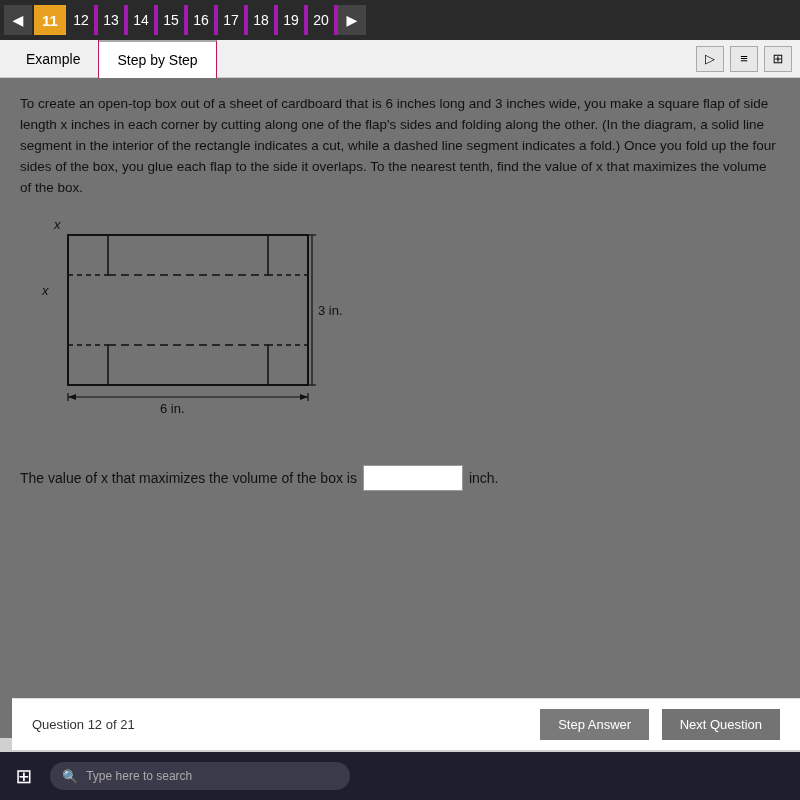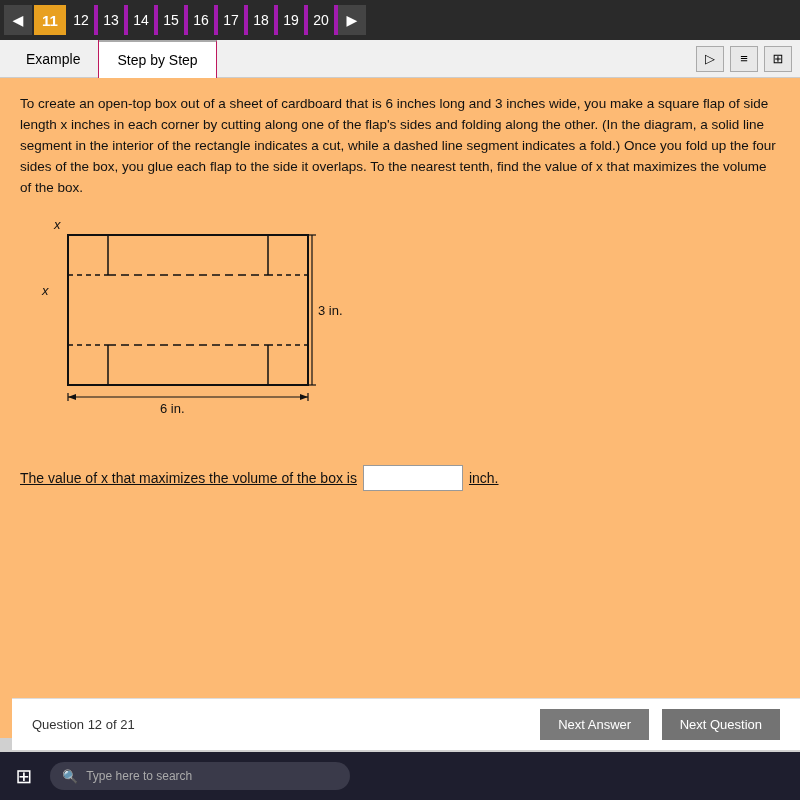--- a/index.html
+++ b/index.html
@@ -100,21 +100,21 @@
       background: #e8e8e8;
       cursor: pointer;
       display: flex;
       align-items: center;
       justify-content: center;
       font-size: 13px;
     }
 
     
     .main-content {
-      background: #fdba74;
+      background: #737373;
       padding: 16px 20px;
       min-height: 660px;
     }
 
     .problem-text {
       font-size: 13.5px;
       line-height: 1.55;
       margin-bottom: 16px;
       color: #111;
     }
@@ -134,21 +134,20 @@
     }
 
     
     .answer-line {
       margin-top: 16px;
       font-size: 14px;
       color: #111;
       display: flex;
       align-items: center;
       gap: 6px;
-      text-decoration: underline;
     }
     .answer-input {
       width: 100px;
       height: 26px;
       border: 1px solid #999;
       background: #fff;
       padding: 2px 4px;
       font-size: 13px;
     }
 
@@ -304,21 +303,21 @@
   <div class="answer-line">
     <span>The value of x that maximizes the volume of the box is</span>
     <input class="answer-input" type="text" placeholder="" style="">
     <span>inch.</span>
   </div>
 </div>
 
 <div class="bottom-bar">
   <span class="question-count">Question 12 of 21</span>
   <div>
-    <button class="btn-check">Next Answer</button>
+    <button class="btn-check">Step Answer</button>
     <button class="btn-next">Next Question</button>
   </div>
 </div>
 
 <div class="taskbar">
   <div class="taskbar-start">
     <span style="color:white;font-size:20px;">⊞</span>
   </div>
   <div class="taskbar-search">
     <span style="color:#aaa;font-size:13px;">🔍</span>

